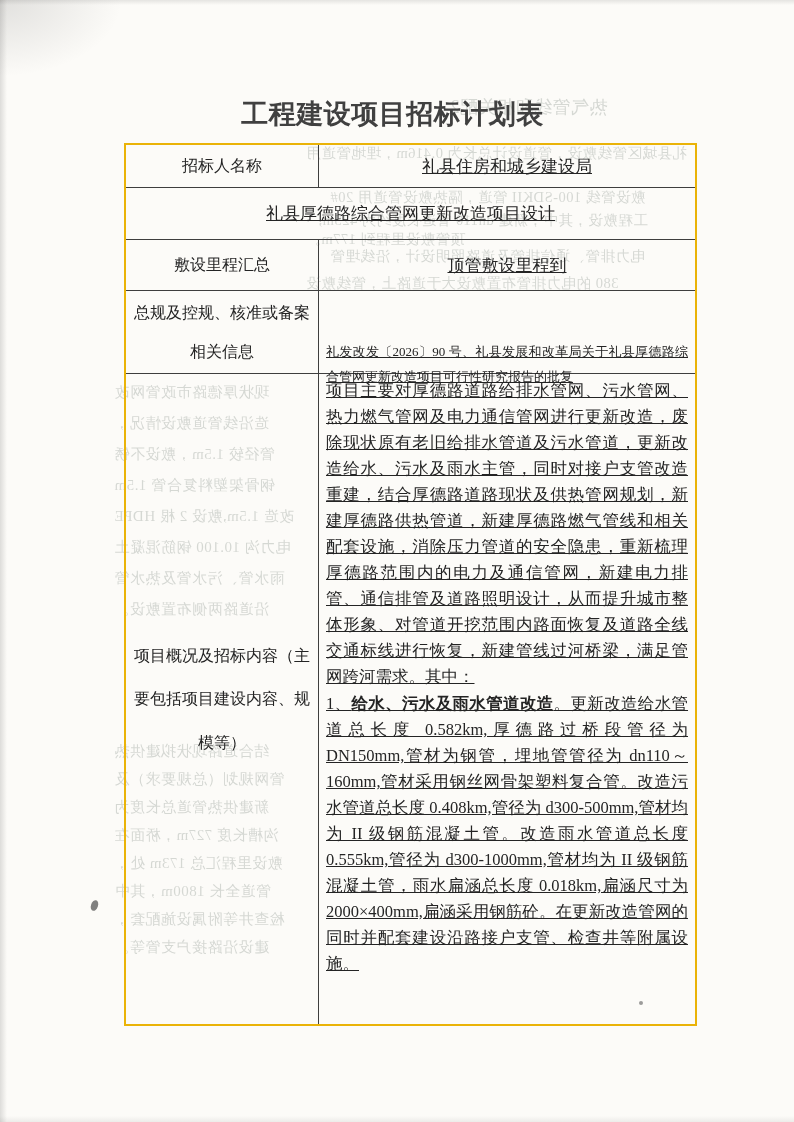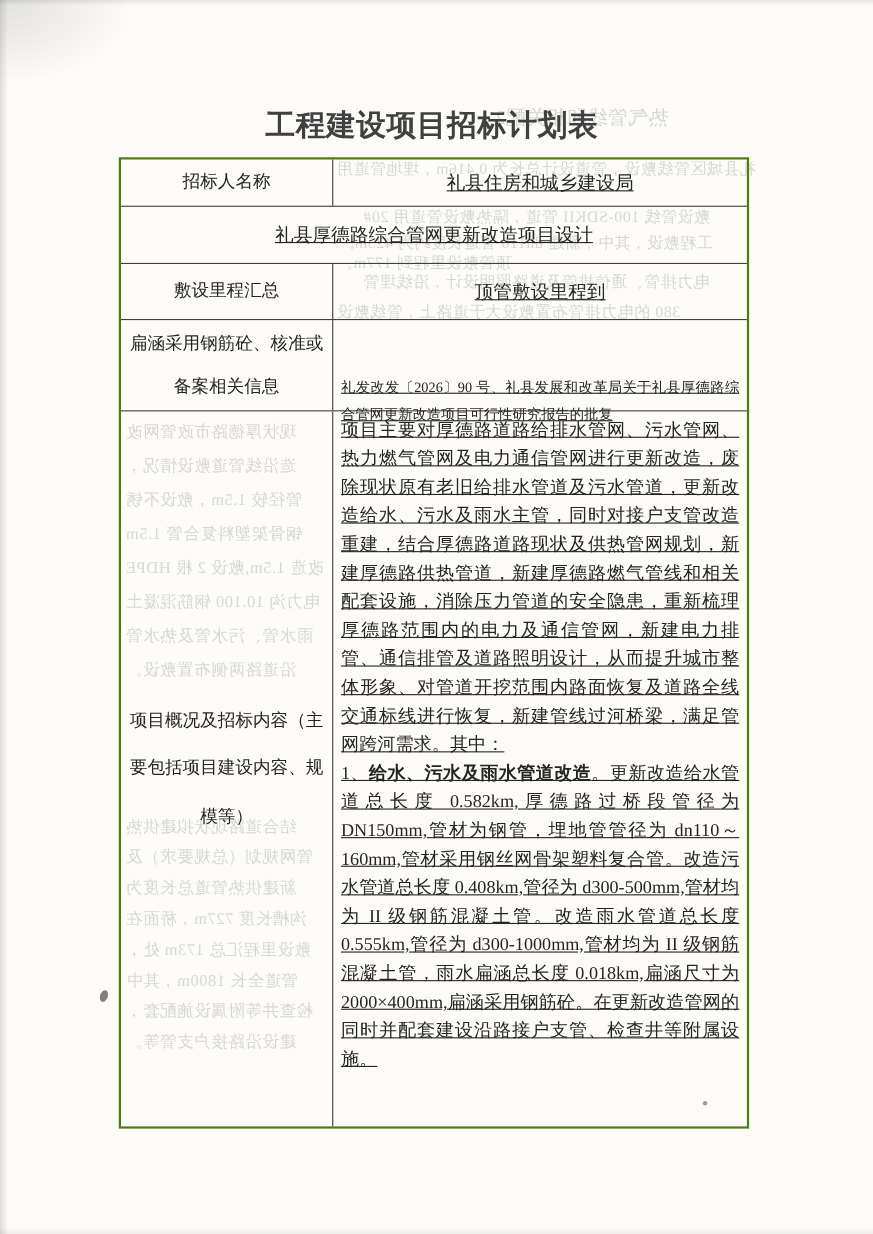--- a/index.html
+++ b/index.html
@@ -17,21 +17,21 @@
     background:linear-gradient(0deg,rgba(60,60,60,.08),rgba(60,60,60,0));}
   .corner-tl{position:absolute;left:0;top:0;width:120px;height:75px;
     background:radial-gradient(ellipse at 0 0,rgba(70,70,70,.15),rgba(70,70,70,0) 72%);}
 
   .page-title{
     position:absolute;left:108px;top:96px;width:569px;margin:0;
     text-align:center;font-size:27px;font-weight:700;color:#404040;
     font-family:"Liberation Sans","DejaVu Sans",sans-serif;letter-spacing:.5px;
   }
 
-  .tbl{position:absolute;left:108px;top:143px;width:569px;border:2px solid #4d7c0f;}
+  .tbl{position:absolute;left:124px;top:143px;width:569px;border:2px solid #eab308;}
   .row{display:flex;border-top:1.5px solid #3e3e3e;}
   .row:first-child{border-top:none;}
   .cell{box-sizing:border-box;}
   .lbl{
     flex:0 0 193px;width:193px;border-right:1.5px solid #3e3e3e;
     display:flex;align-items:center;justify-content:center;
     text-align:center;font-size:16px;line-height:2.7;padding:2px 6px;
   }
   .lbl-tight{line-height:2.45;}
   .val{flex:1;text-decoration:underline;}
@@ -97,21 +97,21 @@
   <div class="row h2">
     <div class="cell val val-center">礼县厚德路综合管网更新改造项目设计</div>
   </div>
 
   <div class="row h3">
     <div class="cell lbl">敷设里程汇总</div>
     <div class="cell val val-center">顶管敷设里程到</div>
   </div>
 
   <div class="row h4">
-    <div class="cell lbl lbl-tight">扁涵采用钢筋砼、核准或备案相关信息</div>
+    <div class="cell lbl lbl-tight">总规及控规、核准或备案相关信息</div>
     <div class="cell val val-just">礼发改发〔2026〕90 号、礼县发展和改革局关于礼县厚德路综合管网更新改造项目可行性研究报告的批复</div>
   </div>
 
   <div class="row">
     <div class="cell lbl">项目概况及招标内容（主要包括项目建设内容、规模等）</div>
     <div class="cell val body-cell">
       <p>项目主要对厚德路道路给排水管网、污水管网、热力燃气管网及电力通信管网进行更新改造，废除现状原有老旧给排水管道及污水管道，更新改造给水、污水及雨水主管，同时对接户支管改造重建，结合厚德路道路现状及供热管网规划，新建厚德路供热管道，新建厚德路燃气管线和相关配套设施，消除压力管道的安全隐患，重新梳理厚德路范围内的电力及通信管网，新建电力排管、通信排管及道路照明设计，从而提升城市整体形象、对管道开挖范围内路面恢复及道路全线交通标线进行恢复，新建管线过河桥梁，满足管网跨河需求。其中：</p>
       <p><span>1、</span><b>给水、污水及雨水管道改造</b><span>。更新改造给水管道总长度 0.582km,厚德路过桥段管径为 DN150mm,管材为钢管，埋地管管径为 dn110～160mm,管材采用钢丝网骨架塑料复合管。改造污水管道总长度 0.408km,管径为 d300-500mm,管材均为 II 级钢筋混凝土管。改造雨水管道总长度 0.555km,管径为 d300-1000mm,管材均为 II 级钢筋混凝土管，雨水扁涵总长度 0.018km,扁涵尺寸为 2000×400mm,扁涵采用钢筋砼。在更新改造管网的同时并配套建设沿路接户支管、检查井等附属设施。</span></p>
     </div>
   </div>

